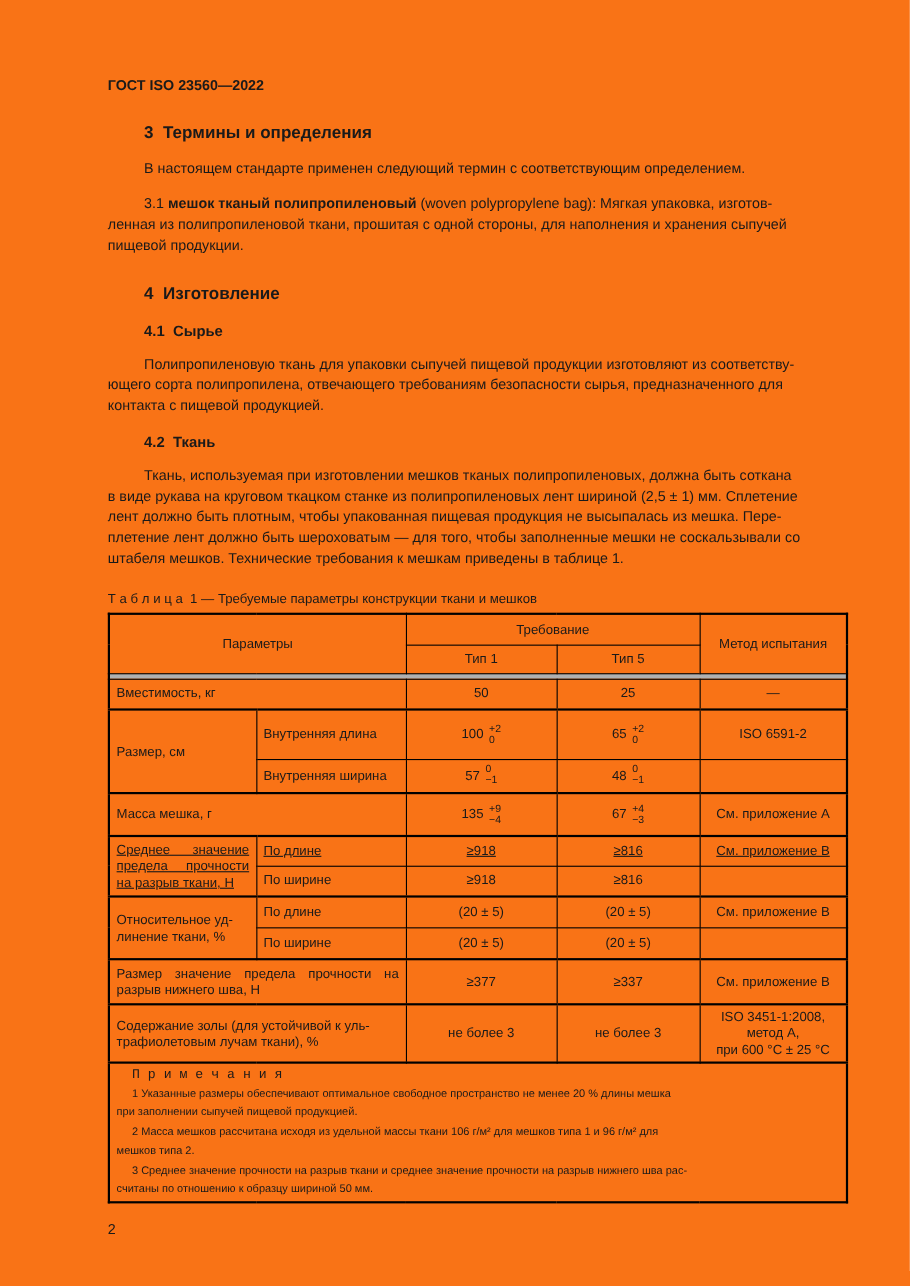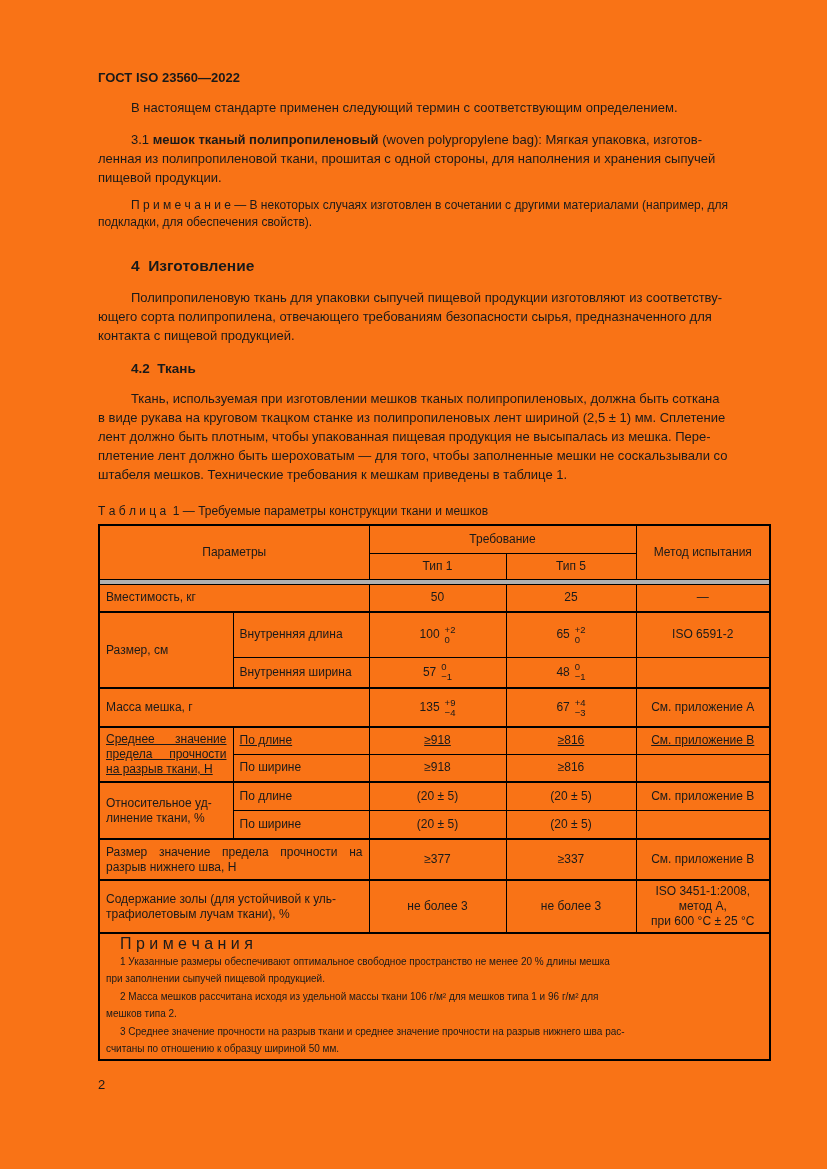--- a/index.html
+++ b/index.html
@@ -44,45 +44,45 @@
   tr.rmass { height:39px; }
   tr.rt1 { height:27px;text-decoration:underline; } tr.rt2 { height:28px; }
   tr.re1 { height:28px; } tr.re2 { height:29px; }
   tr.rseam { height:41px; } tr.rash { height:53px; }
 
   .tolwrap { display:inline-flex; align-items:center; }
   .tstack { display:inline-flex; flex-direction:column; margin-left:5px;
             font-size:9.5px; line-height:10px; text-align:left; }
 
   .notescell { padding:6px 8px 10px 6px; }
-  .tn-title { font-size:16px; line-height:16px; text-indent:14px; }
+  .tn-title { font-size:12px; line-height:16px; text-indent:14px;font-family:Liberation Mono, monospace; }
   .tn { font-size:10px; line-height:16.5px; text-indent:14px; text-align:justify; margin-top:2px; }
 
   .page-number { font-size:13px; margin-top:16px; }
 </style>
 </head>
 <body>
 
 <div class="page">
   <div class="content">
 
     <div class="running-head">ГОСТ ISO 23560—2022</div>
 
+    <h1 class="sec">3  Термины и определения</h1>
 
     <p class="body-p ind">В настоящем стандарте применен следующий термин с соответствующим определением.</p>
 
     <p class="body-p ind pre"><span>3.1 </span><b>мешок тканый полипропиленовый</b><span> (woven polypropylene bag): Мягкая упаковка, изготов-
 ленная из полипропиленовой ткани, прошитая с одной стороны, для наполнения и хранения сыпучей
 пищевой продукции.</span></p>
 
-    <p class="note-p ind pre">П р и м е ч а н и е  — В некоторых случаях изготовлен в сочетании с другими материалами (например, для
-подкладки, для обеспечения свойств).</p>
 
     <h1 class="sec">4  Изготовление</h1>
 
+    <h2 class="sub">4.1  Сырье</h2>
     <p class="body-p ind pre">Полипропиленовую ткань для упаковки сыпучей пищевой продукции изготовляют из соответству-
 ющего сорта полипропилена, отвечающего требованиям безопасности сырья, предназначенного для
 контакта с пищевой продукцией.</p>
 
     <h2 class="sub">4.2  Ткань</h2>
     <p class="body-p ind pre">Ткань, используемая при изготовлении мешков тканых полипропиленовых, должна быть соткана
 в виде рукава на круговом ткацком станке из полипропиленовых лент шириной (2,5 ± 1) мм. Сплетение
 лент должно быть плотным, чтобы упакованная пищевая продукция не высыпалась из мешка. Пере-
 плетение лент должно быть шероховатым — для того, чтобы заполненные мешки не соскальзывали со
 штабеля мешков. Технические требования к мешкам приведены в таблице 1.</p>

